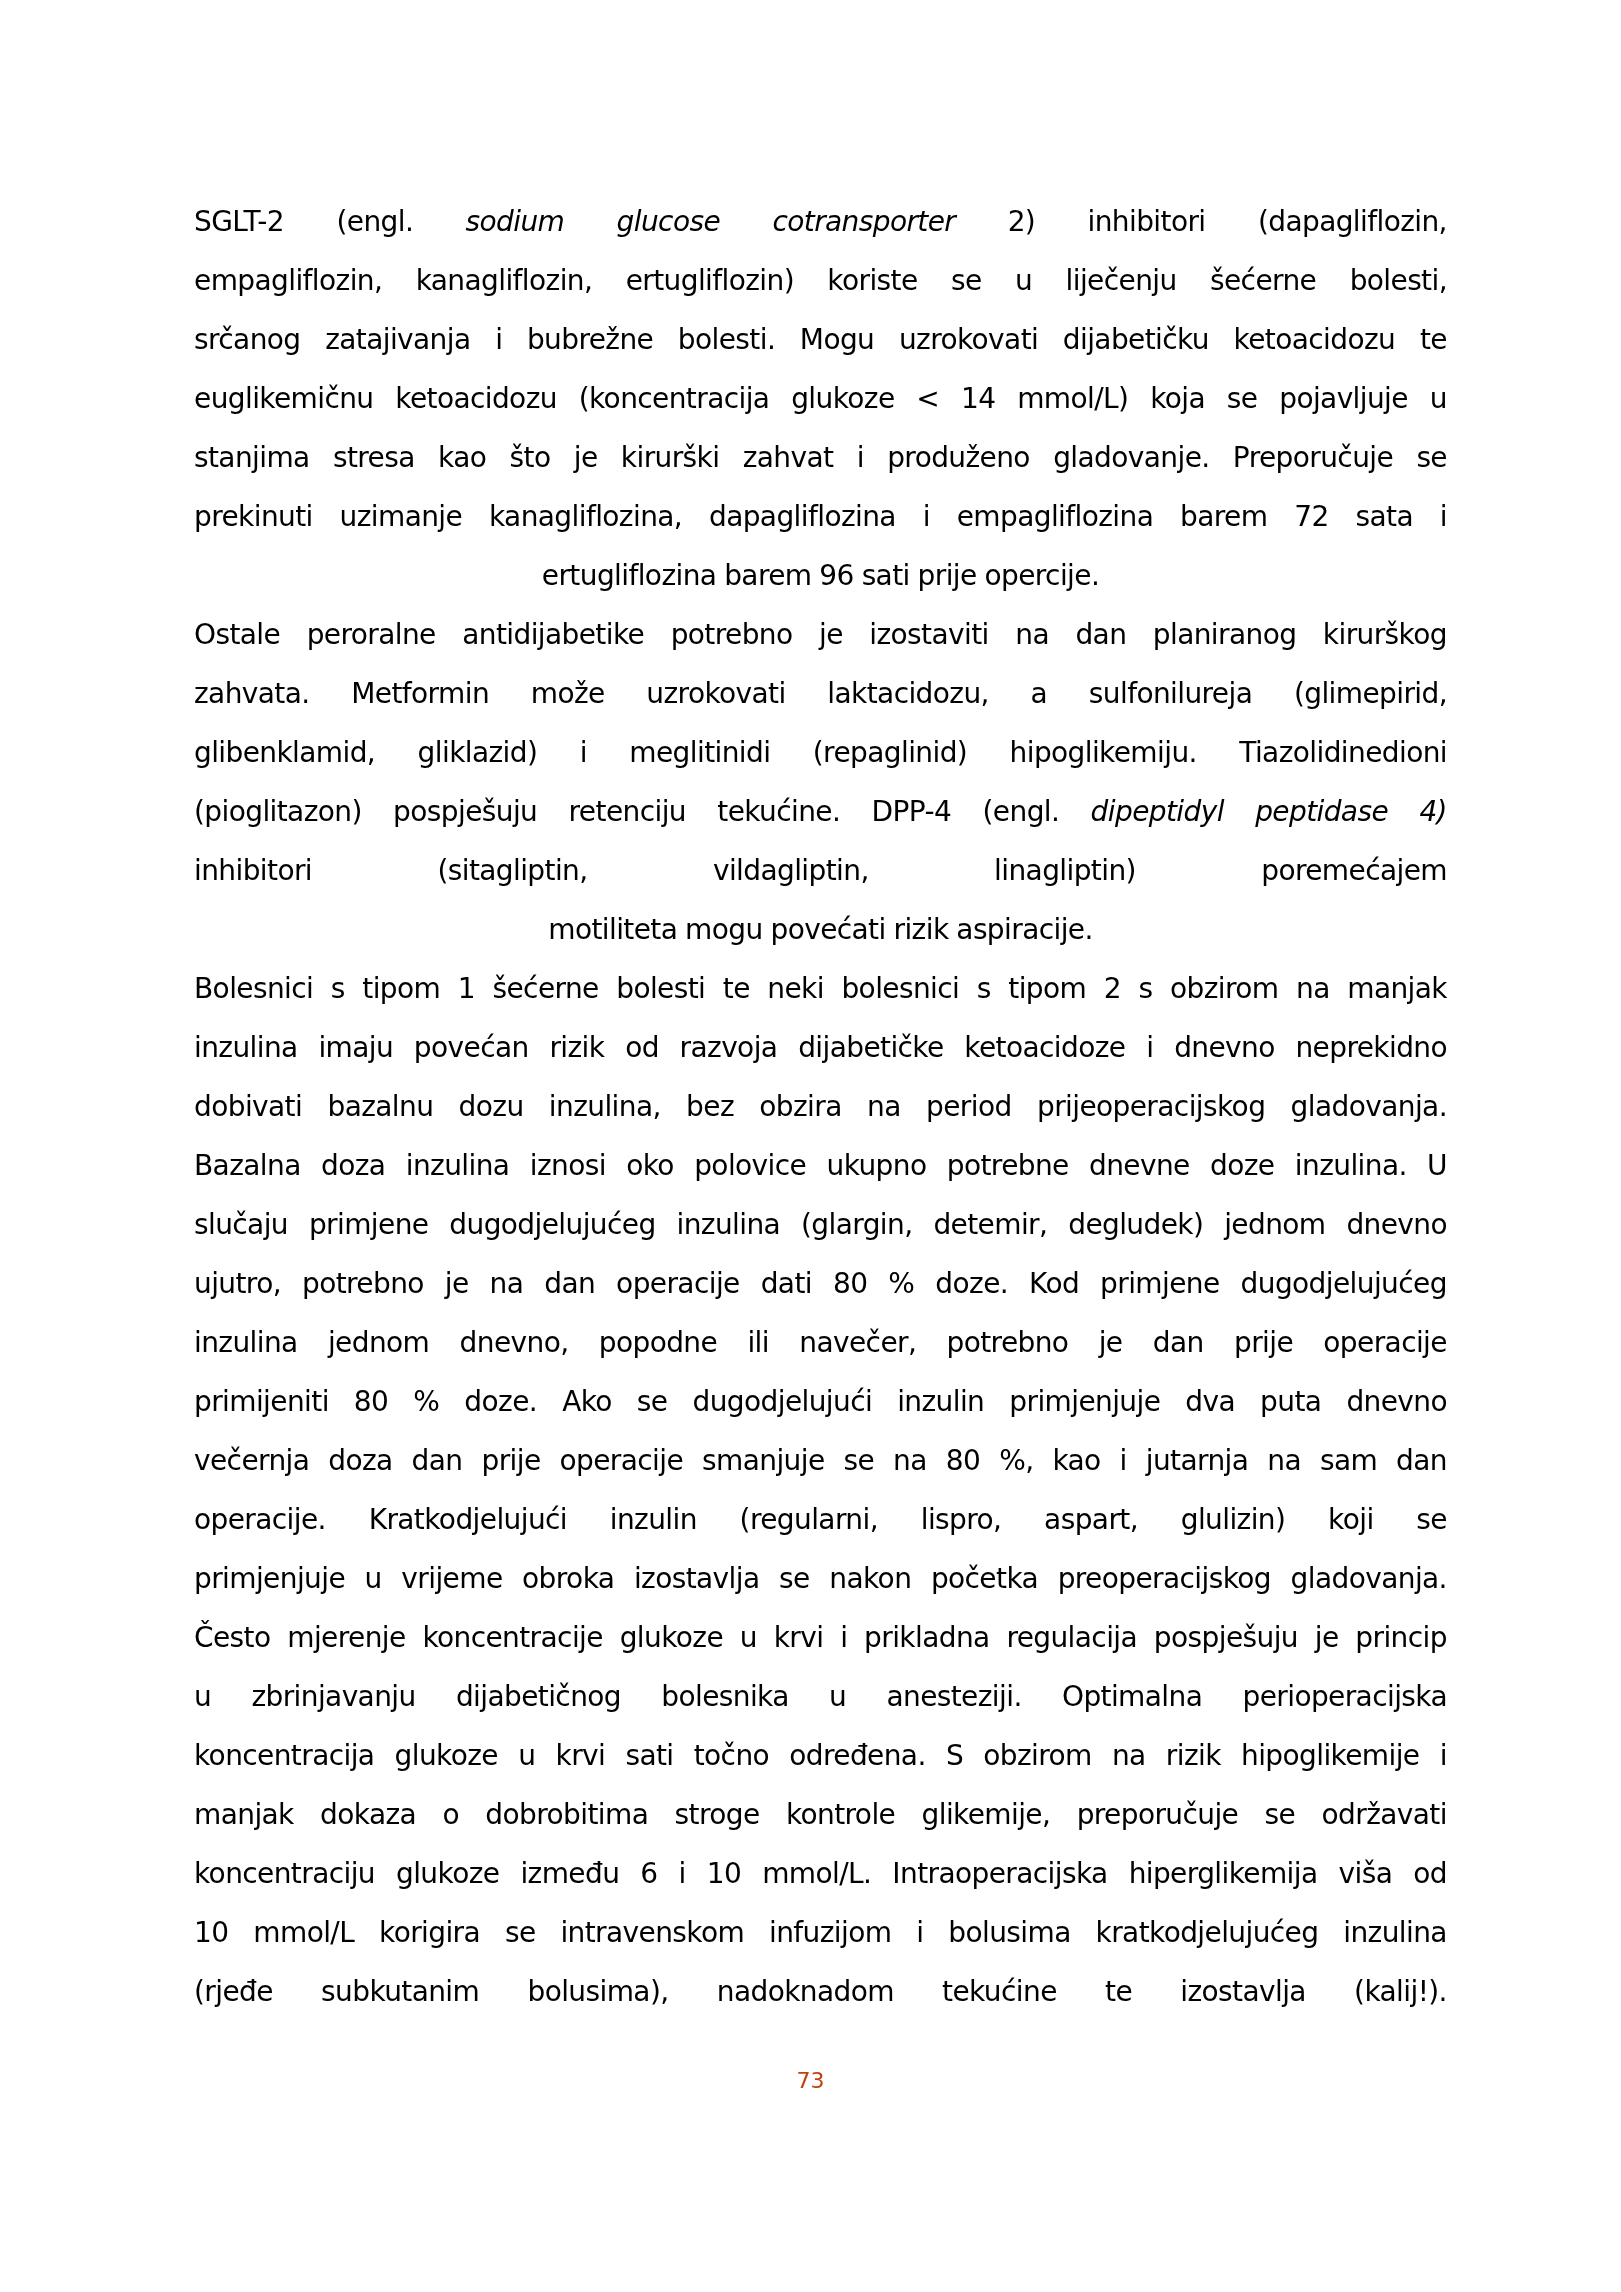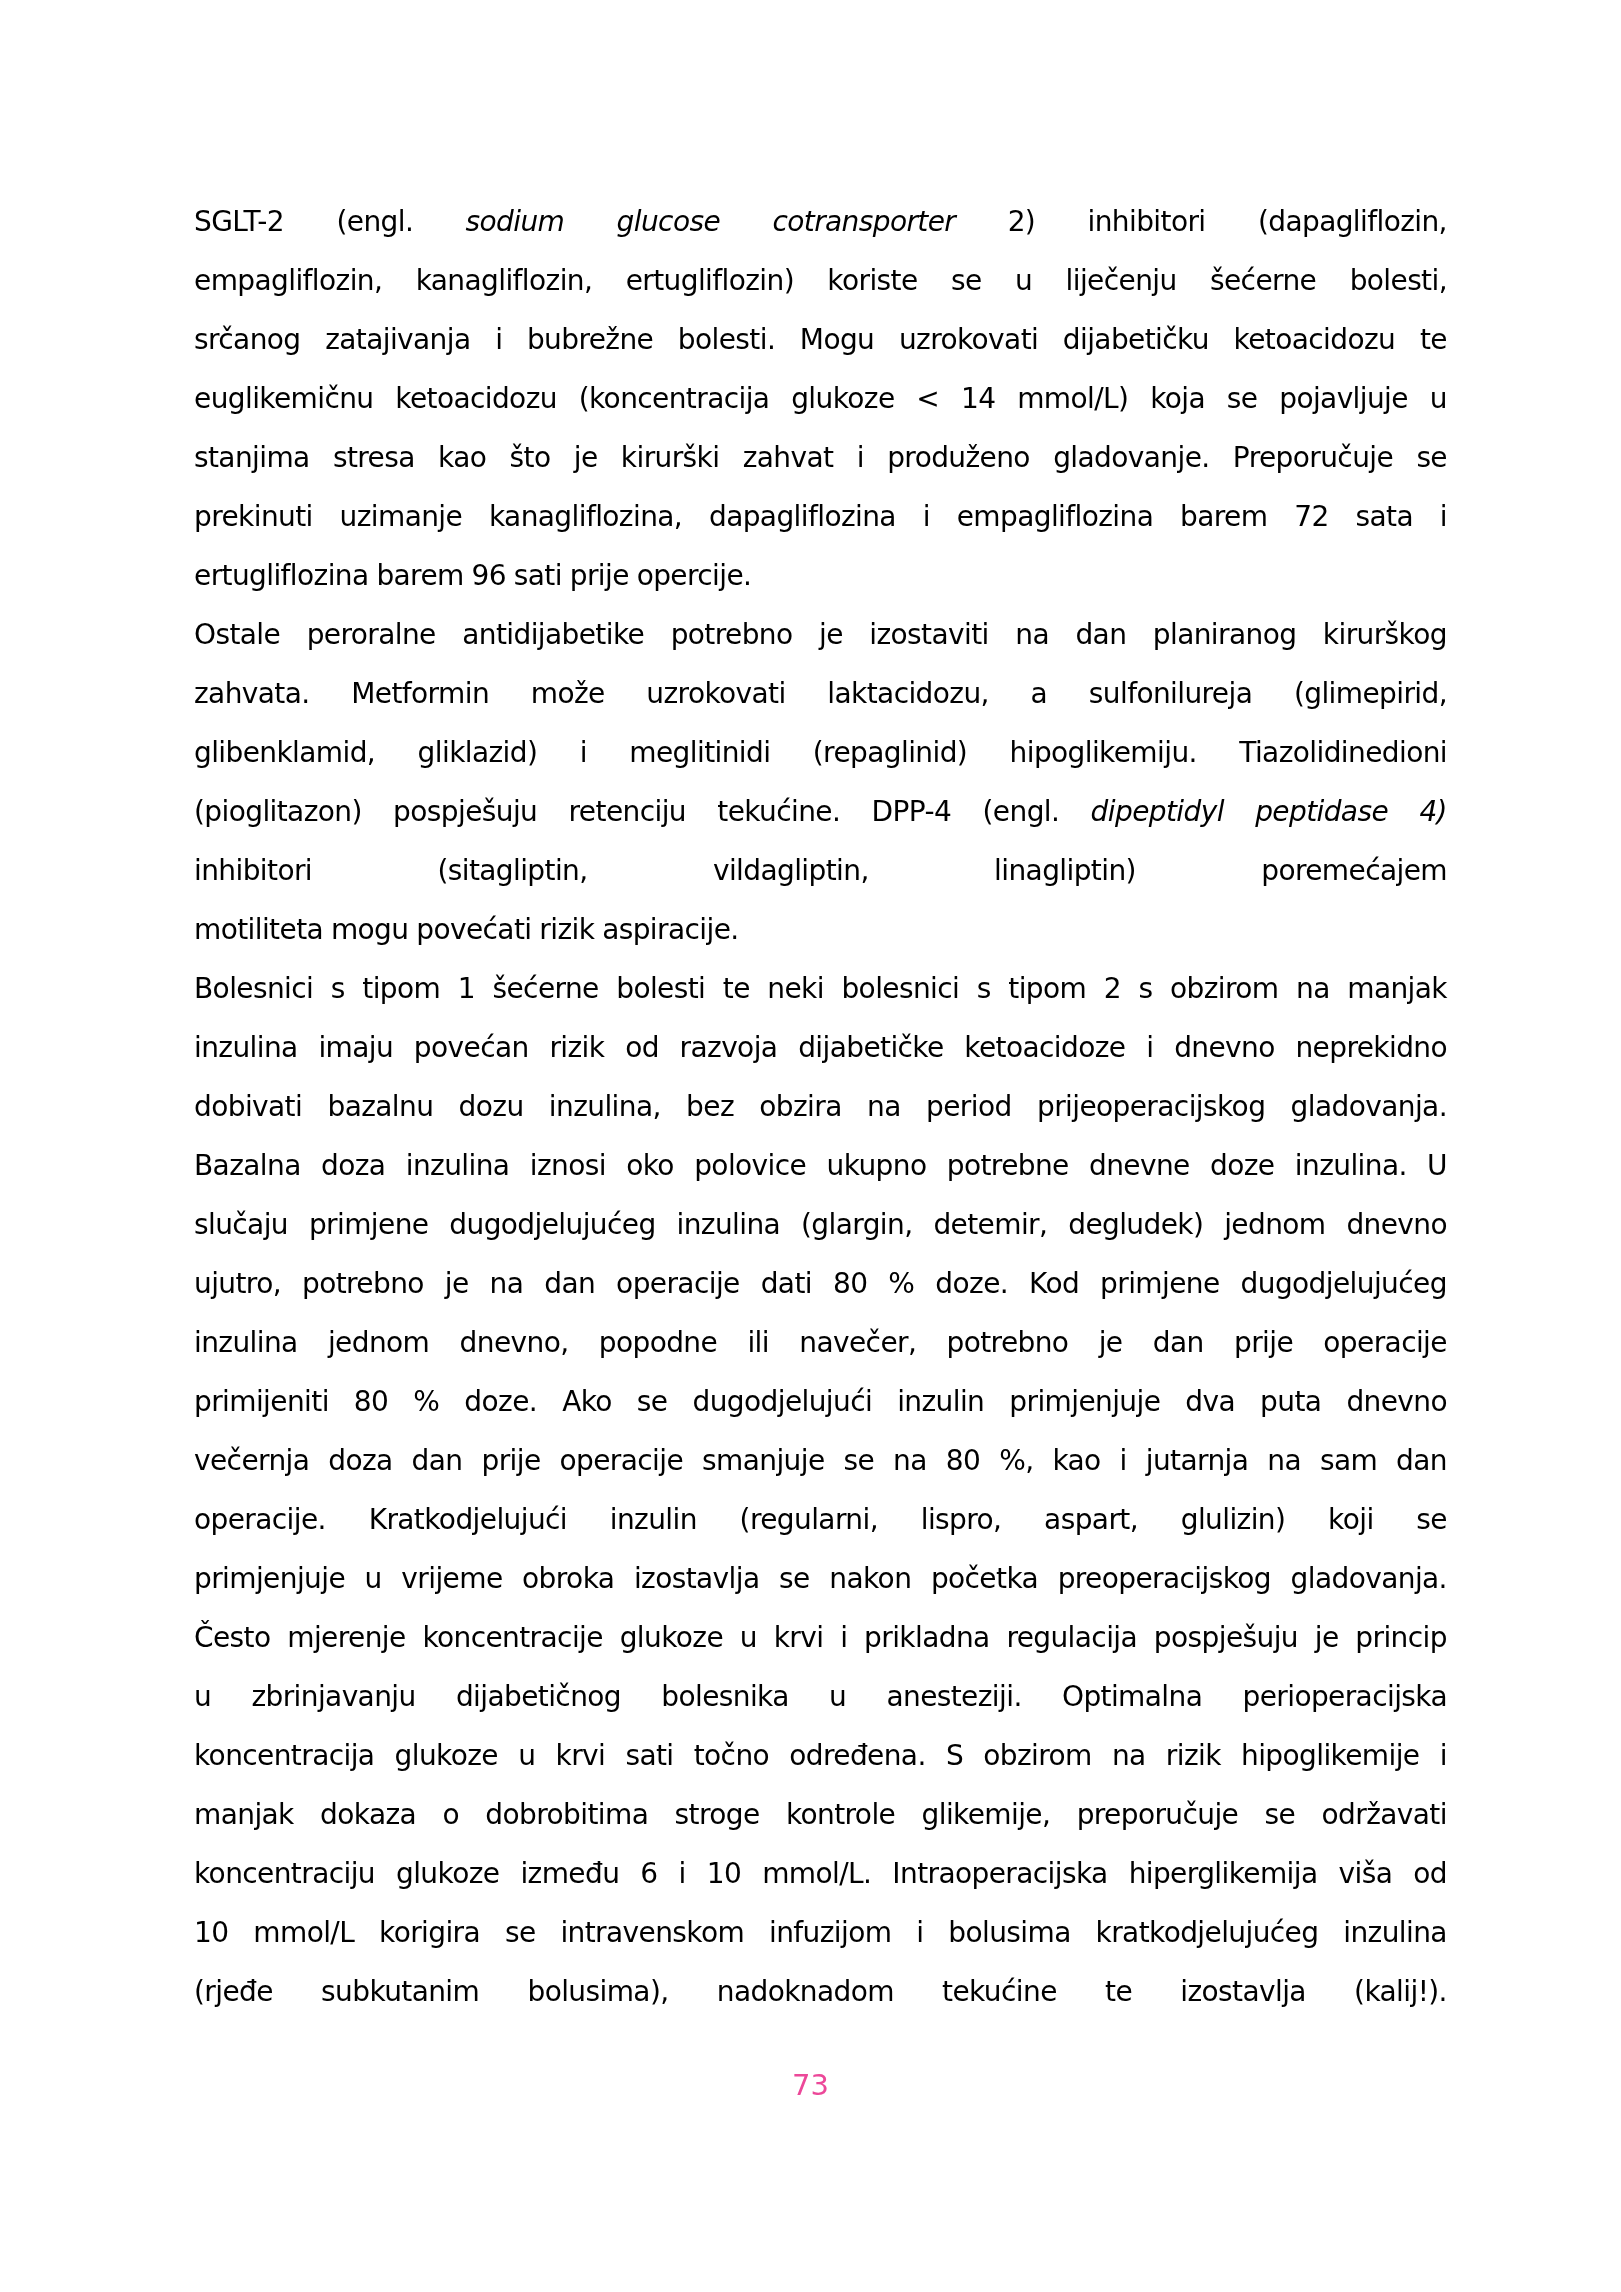--- a/index.html
+++ b/index.html
@@ -17,30 +17,30 @@
       word-spacing: 1px;
     }
     .para { margin: 0; text-align: justify; }
     .it { font-style: italic; font-weight: normal; }
     .pagenum {
       position: absolute;
       left: 0; width: 1621px;
       top: 2068px;
       text-align: center;
       font-family: "DejaVu Sans", sans-serif;
-      font-size: 29px;
-      color: #ec4899;
+      font-size: 22px;
+      color: #c2410c;
     }
     .justline {
       display: flex;
       justify-content: space-between;
       white-space: nowrap;
       height: 59px;
     }
-    .justline.last { justify-content: flex-start; gap: 0.28em; }
+    .justline.last { justify-content: center; gap: 0.28em; }
     .w { white-space: nowrap; }
   </style>
 </head>
 <body>
 
 <div class="page" id="doc">
     <div class="para">
       <div class="justline">
         <span class="w">SGLT-2</span>
         <span class="w">(engl.</span>

